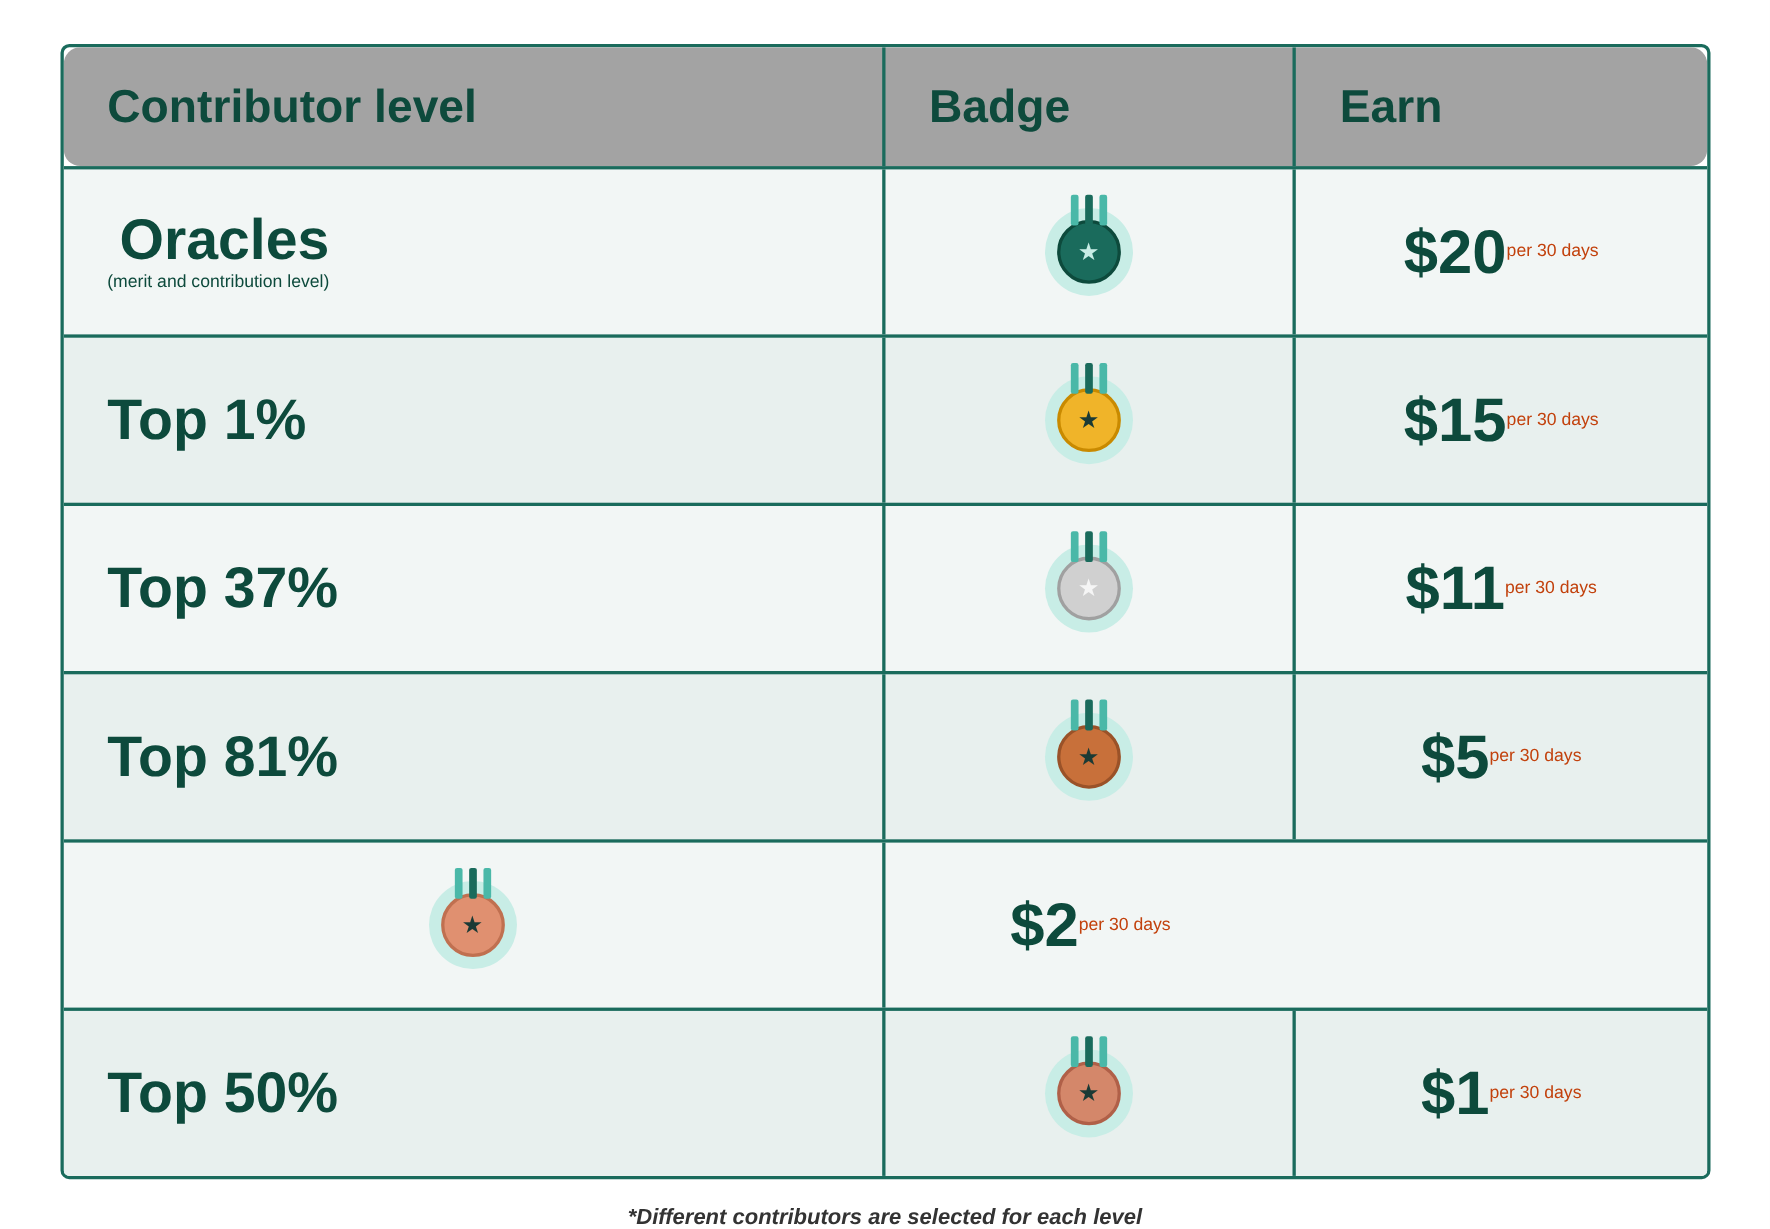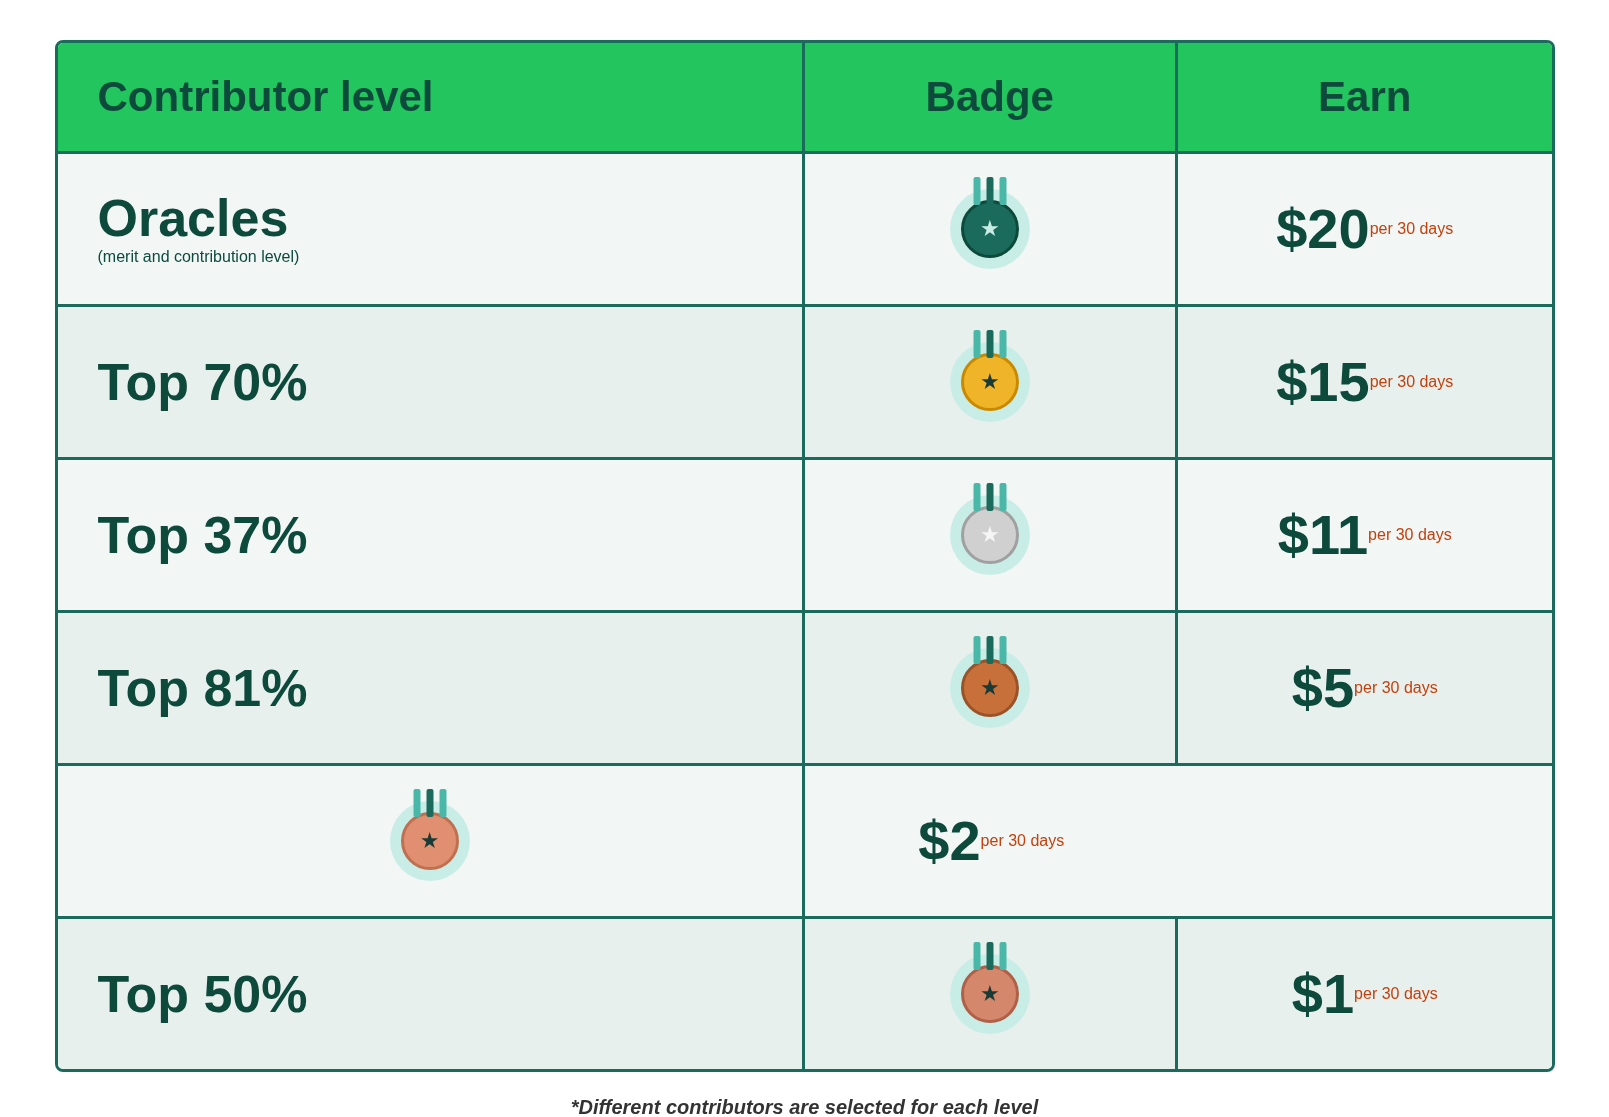--- a/index.html
+++ b/index.html
@@ -27,44 +27,46 @@
     .table-container {
       border: 3px solid #1a6b5c;
       border-radius: 8px;
       overflow: hidden;
       width: 1500px;
     }
 
     .table-header {
       display: grid;
       grid-template-columns: 2fr 1fr 1fr;
-      background: #22c55e;
+      background: #a3a3a3;
+      border-radius: 15px;
     }
 
     .header-cell {
       padding: 30px 40px;
       font-size: 42px;
       font-weight: 900;
       color: #0d4a3c;
-      text-align: center;
+      text-align: left;
       border-right: 3px solid #1a6b5c;
     }
 
     .header-cell:first-child {
       text-align: left;
     }
 
     .header-cell:last-child {
       border-right: none;
     }
 
     .table-row {
       display: grid;
       grid-template-columns: 2fr 1fr 1fr;
       border-top: 3px solid #1a6b5c;
+      text-align: right;
     }
 
     .table-row:nth-child(even) {
       background: #e8f0ee;
     }
 
     .table-row:nth-child(odd) {
       background: #f2f6f5;
     }
 
@@ -225,21 +227,21 @@
 
     </div>
     <div class="cell cell-earn">
       <span class="earn-amount">$20</span>
       <span class="earn-period">per 30 days</span>
     </div>
   </div>
         <div class="table-row">
     <div class="cell cell-level">
       <div>
-        <span class="level-title">Top 70%</span>
+        <span class="level-title">Top 1%</span>
         
       </div>
     </div>
     <div class="cell cell-badge">
 
     <div class="medal">
       <div class="medal-circle">
         <div class="medal-ribbon">
           <div class="ribbon-strip ribbon-teal"></div>
           <div class="ribbon-strip ribbon-dark"></div>

